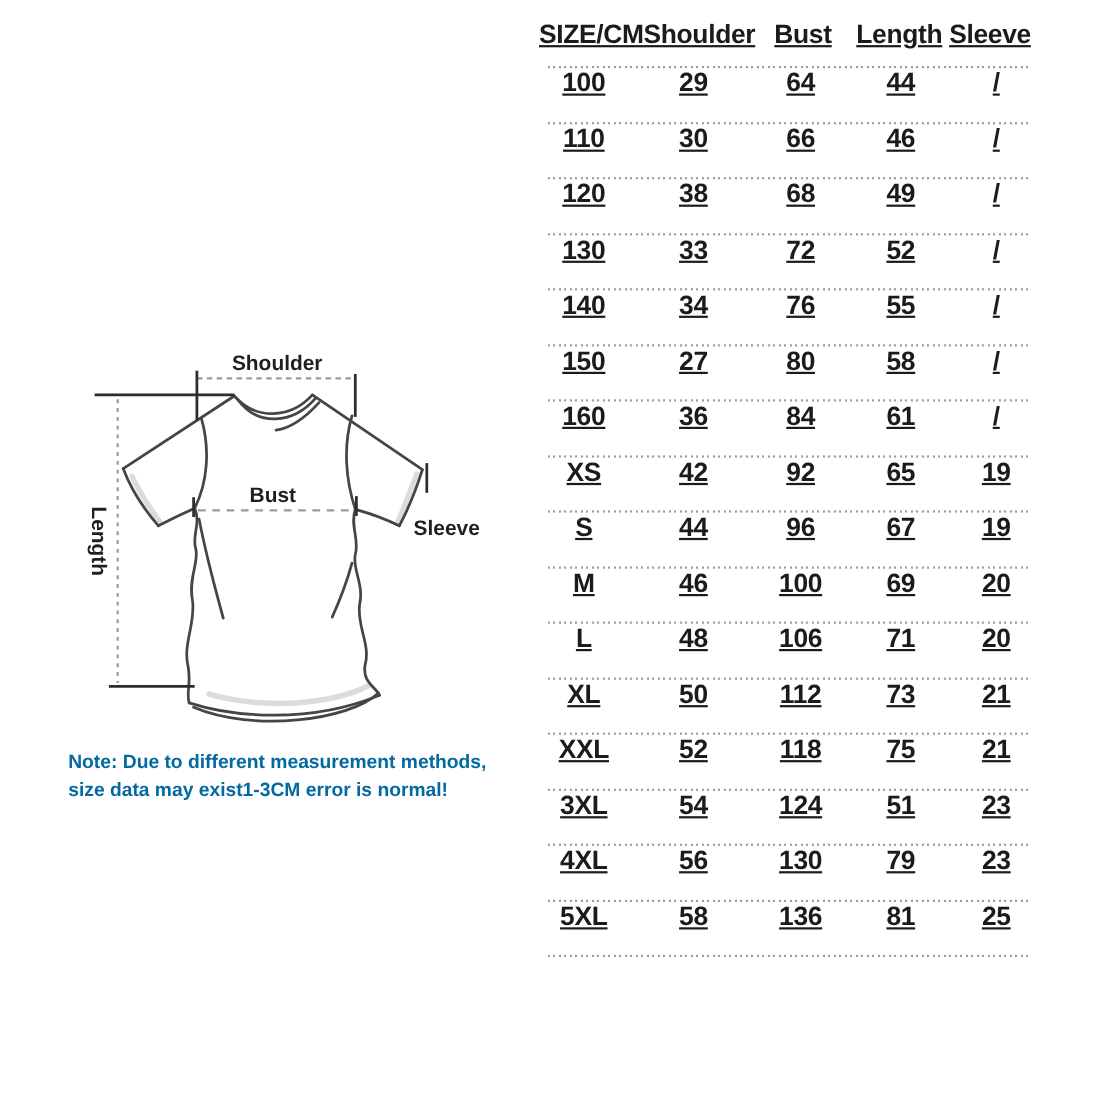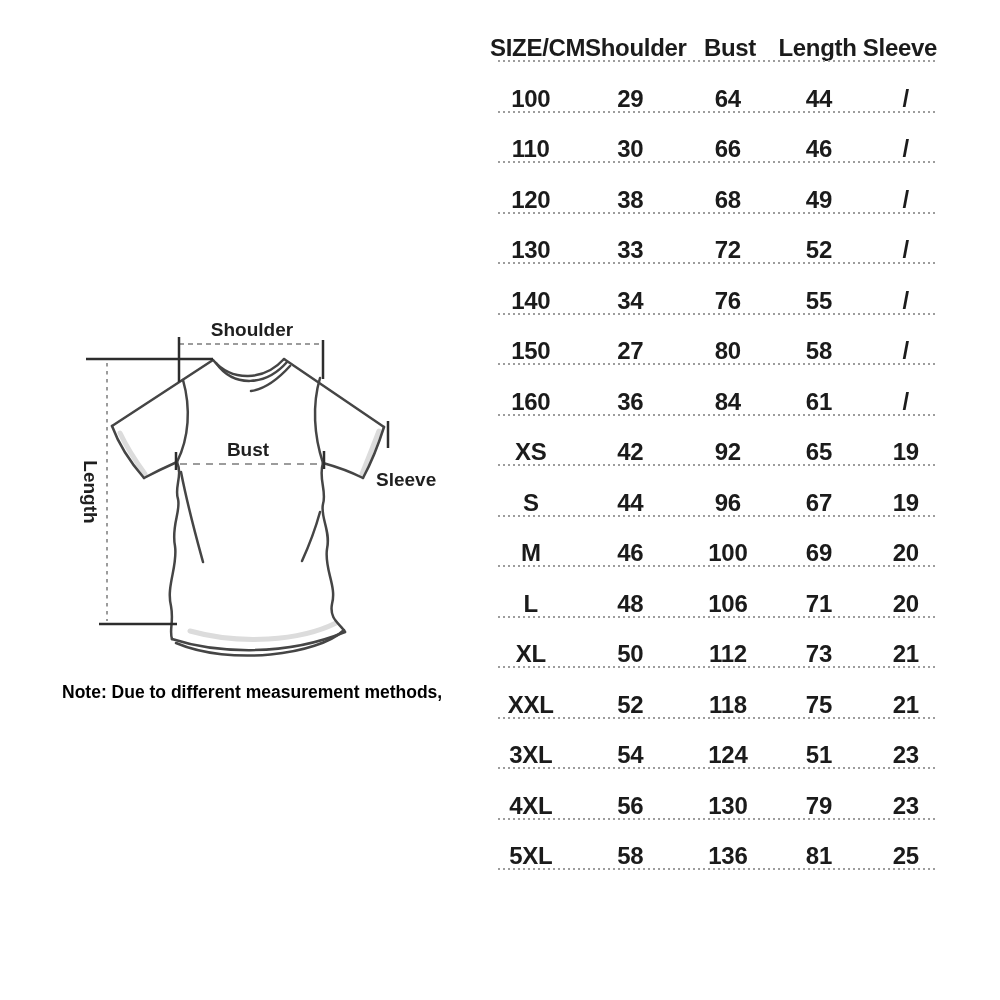--- a/index.html
+++ b/index.html
@@ -4,42 +4,42 @@
 <style>
   html,body{margin:0;padding:0;}
   body{
     width:1000px;height:1000px;position:relative;overflow:hidden;
     background:#ffffff;color:#1b1b1b;
     font-family:"Liberation Sans","DejaVu Sans",sans-serif;
   }
 
   
   .size-table{position:absolute;left:490px;top:18px;width:450px;}
-  .t-row{display:flex;align-items:flex-end;position:relative;}
+  .t-row{display:flex;align-items:flex-start;position:relative;text-decoration:underline;}
   .t-row::after{
     content:"";position:absolute;left:8px;right:2px;bottom:0;height:2px;
     background-image:repeating-linear-gradient(90deg,#9d9d9d 0 1.8px,transparent 1.8px 5px);
   }
   .t-head{height:44px;font-size:24px;font-weight:600;letter-spacing:-0.3px;}
   .t-body .t-row{height:50.5px;font-size:24px;font-weight:600;letter-spacing:-0.3px;gap:16px;}
   .t-body .t-row:nth-child(n+8){font-weight:700;}
   .cell{text-align:center;}
   .c0{width:95px}.c1{width:100px}.c2{width:90px}.c3{width:85px}.c4{width:80px}
 
   
   .diagram{position:absolute;left:40px;top:300px;width:430px;height:390px;}
   .diagram text{
     font-family:"Liberation Sans","DejaVu Sans",sans-serif;
     font-size:19px;font-weight:600;fill:#1f1f1f;
   }
 
   
   .note{
     position:absolute;left:62px;top:679px;width:410px;
-    font-size:17.5px;font-weight:600;line-height:26px;color:#000000;
+    font-size:17.5px;font-weight:600;line-height:26px;color:#0369a1;
   }
 </style>
 </head>
 <body>
 
 <svg class="diagram" viewBox="40 300 430 390" aria-hidden="true">
 
   <g stroke="#dcdcdc" stroke-width="5" fill="none" stroke-linecap="round">
     <path d="M120,433 C128,450 137,463 145,474"></path>
     <path d="M379,431 C372,449 367,462 362,474"></path>
@@ -89,20 +89,21 @@
     <path d="M107,363 L107,621" stroke="#9c9c9c" stroke-width="2" stroke-dasharray="3.5 4.5" fill="none"></path>
     <text x="84" y="492" text-anchor="middle" transform="rotate(90 84 492)">Length</text>
 
     <path d="M388,421 L388,448" stroke="#2d2d2d" stroke-width="2.5"></path>
     <text x="376" y="486" text-anchor="start">Sleeve</text>
   </g>
 </svg>
 
 <div class="note">
   <div>Note: Due to different measurement methods,</div>
+  <div>size data may exist1-3CM error is normal!</div>
 </div>
 
 <div class="size-table">
   <div class="t-row t-head">
     <div class="cell c0">SIZE/CM</div>
     <div class="cell c1">Shoulder</div>
     <div class="cell c2">Bust</div>
     <div class="cell c3">Length</div>
     <div class="cell c4">Sleeve</div>
   </div>

